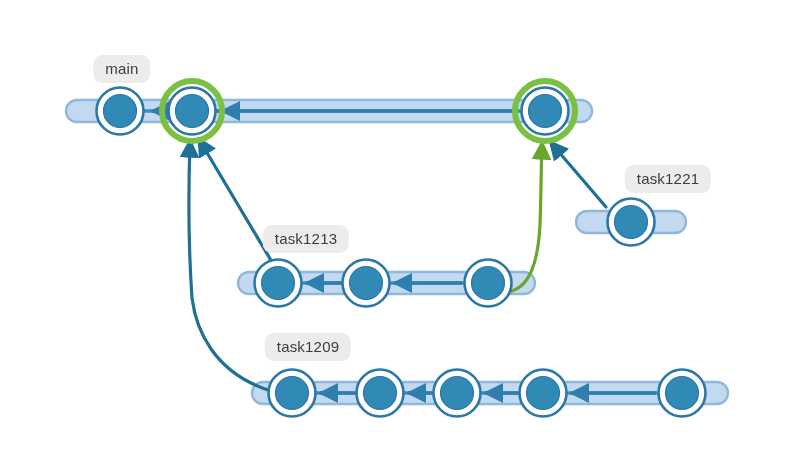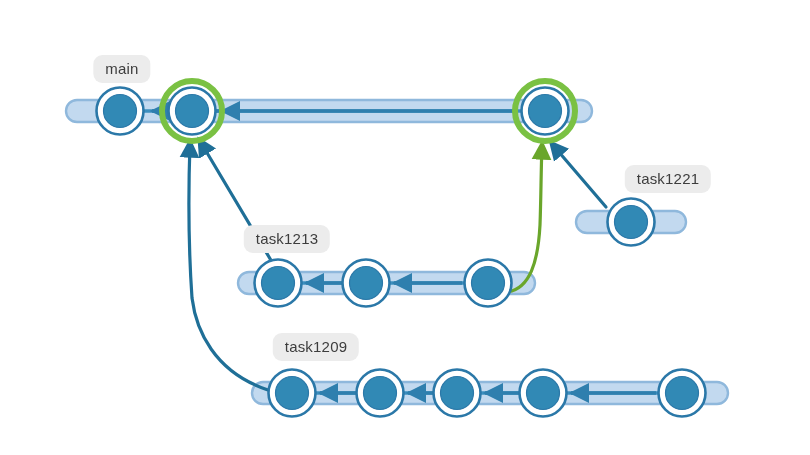--- a/index.html
+++ b/index.html
@@ -103,17 +103,17 @@
           <circle cx="543" cy="393" r="16.5" fill="#3189b5" stroke="#2b78a8" stroke-width="1.2"></circle>
         </g>
         <g>
           <circle cx="682" cy="393" r="23.5" fill="#ffffff" stroke="#2b78a8" stroke-width="2.6"></circle>
           <circle cx="682" cy="393" r="16.5" fill="#3189b5" stroke="#2b78a8" stroke-width="1.2"></circle>
         </g>
       </g>
   </svg>
   <div id="labels">
       <div class="pill-label" style="left: 122px; top: 69px;">main</div>
-      <div class="pill-label" style="left: 287px; top: 239px;">task1213</div>
+      <div class="pill-label" style="left: 306px; top: 239px;">task1213</div>
       <div class="pill-label" style="left: 668px; top: 179px;">task1221</div>
-      <div class="pill-label" style="left: 316px; top: 347px;">task1209</div>
+      <div class="pill-label" style="left: 308px; top: 347px;">task1209</div>
     </div>
 </div>
 
 </body></html>

